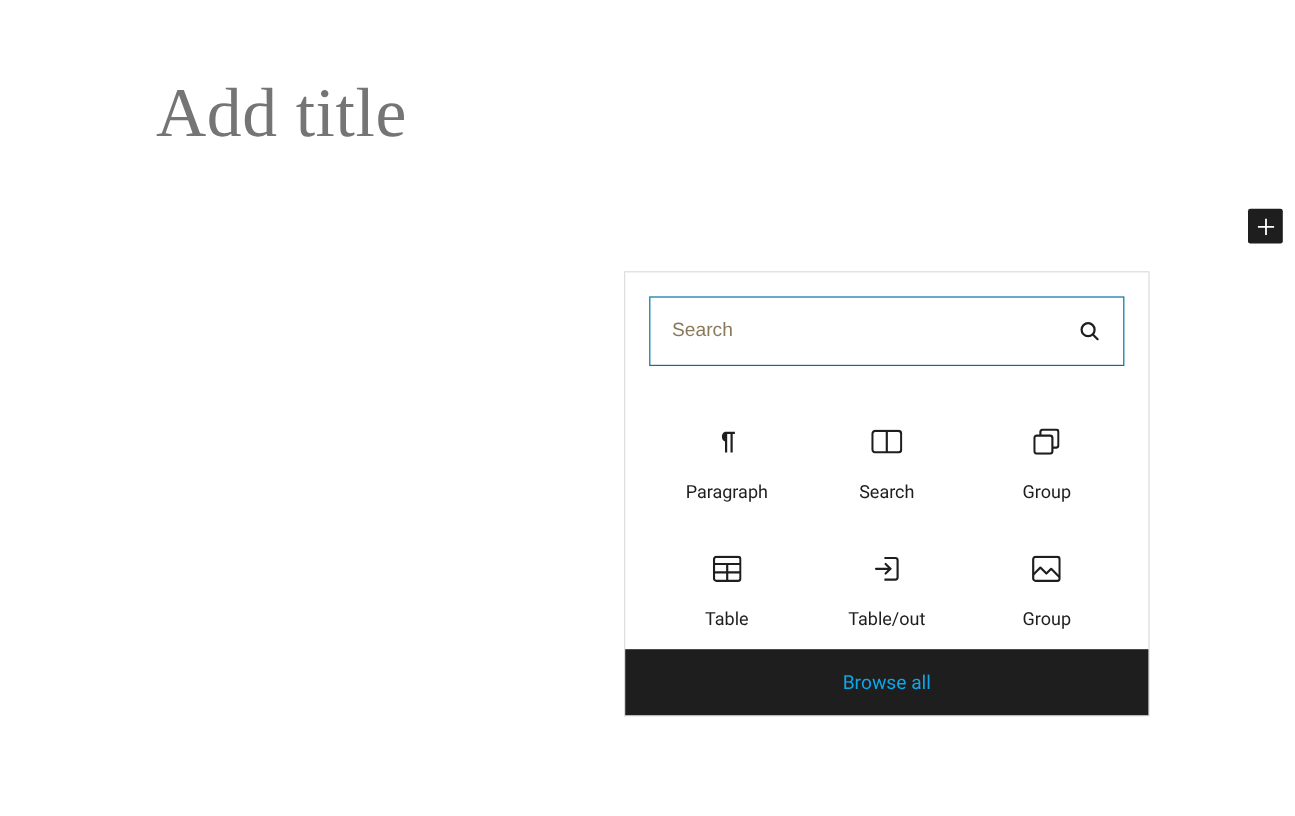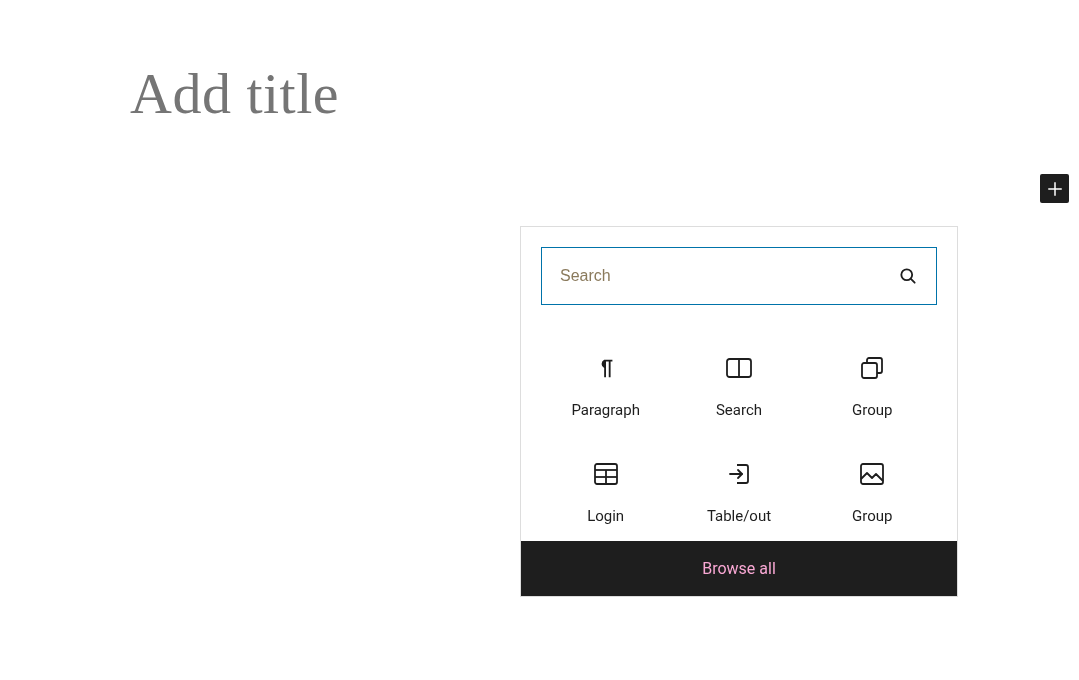--- a/index.html
+++ b/index.html
@@ -109,21 +109,21 @@
       display: flex;
       align-items: center;
       justify-content: center;
     }
     .block-label {
       font-size: 15px;
       color: #1e1e1e;
     }
     .browse-all {
       background: #1e1e1e;
-      color: #f9a8d4;
+      color: #0ea5e9;
       text-align: center;
       padding: 18px 0;
       font-size: 16px;
       cursor: pointer;
     }
   </style>
 </head>
 <body>
 
 <div class="editor-container">
@@ -183,21 +183,21 @@
 
     <div class="block-item">
       <div class="block-icon">
         <svg width="24" height="22" viewBox="0 0 24 22" fill="none" stroke="#1e1e1e" stroke-width="1.8">
           <rect x="1" y="1" width="22" height="20" rx="2"></rect>
           <line x1="1" y1="7" x2="23" y2="7"></line>
           <line x1="1" y1="14" x2="23" y2="14"></line>
           <line x1="12" y1="7" x2="12" y2="21"></line>
         </svg>
       </div>
-      <div class="block-label">Login</div>
+      <div class="block-label">Table</div>
     </div>
 
     <div class="block-item">
       <div class="block-icon">
         <svg width="24" height="24" viewBox="0 0 24 24" fill="none" stroke="#1e1e1e" stroke-width="1.8">
           <path d="M10 3 h9 a2 2 0 0 1 2 2 v14 a2 2 0 0 1 -2 2 h-9"></path>
           <path d="M3 12 h12" stroke-linecap="round"></path>
           <path d="M11 8 l4 4 l-4 4" stroke-linecap="round" stroke-linejoin="round"></path>
         </svg>
       </div>

